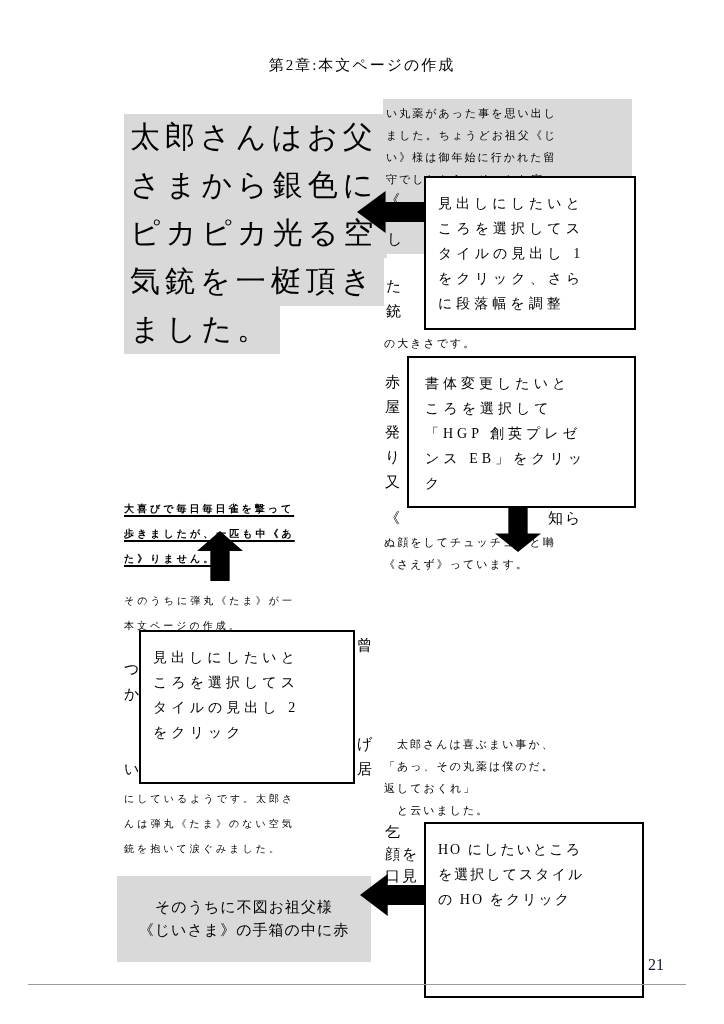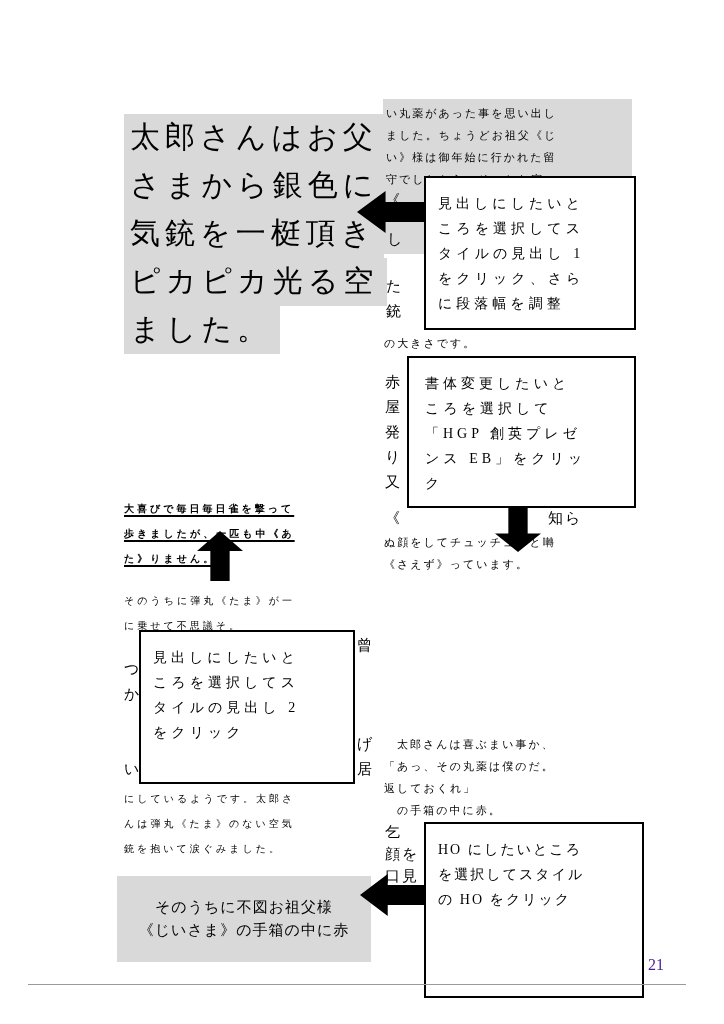--- a/index.html
+++ b/index.html
@@ -51,45 +51,46 @@
     background:#d9d9d9; text-align:center;
     font-size:15px; line-height:23px; letter-spacing:1px;
     padding:20px 0; white-space:pre-line;
   }
   .footer-rule{
     position:absolute; left:28px; top:984px; width:658px;
     border-top:1px solid #9a9a9a; height:0;
   }
   .page-num{
     position:absolute; left:648px; top:956px;
-    font-size:16px; color:#4c1d95;
+    font-size:16px; color:#0f172a;
   }
 </style>
 </head>
 <body>
 
 <div class="page">
 
+  <div class="hdr">第2章:本文ページの作成</div>
 
   <div class="heading-block">
     <span class="h-line">太郎さんはお父</span>
     <span class="h-line">さまから銀色に</span>
+    <span class="h-line">ピカピカ光る空</span>
     <span class="h-line">気銃を一梃頂き</span>
-    <span class="h-line">ピカピカ光る空</span>
     <span class="h-line">ました。</span>
   </div>
 
   <div class="txt lcol caption" style="left:124px; top:496px;">大喜びで毎日毎日雀を撃って
 歩きましたが、一匹も中《あ
 た》りません。</div>
 
   <div class="arrow arrow-up" style="left:197px; top:531px; width:46px; height:50px;"></div>
 
   <div class="txt lcol" style="left:124px; top:588px;">そのうちに弾丸《たま》が一
-に乗せて不思議そ。</div>
+本文ページの作成。</div>
 
   <span class="frag" style="left:357px; top:636px;">曾</span>
   <span class="frag" style="left:124px; top:660px;">つ</span>
   <span class="frag" style="left:124px; top:685px;">か</span>
   <span class="frag" style="left:357px; top:735px;">げ</span>
   <span class="frag" style="left:124px; top:760px;">い</span>
   <span class="frag" style="left:357px; top:760px;">居</span>
 
   <div class="txt lcol" style="left:124px; top:786px;">にしているようです。太郎さ
 んは弾丸《たま》のない空気
@@ -119,21 +120,21 @@
 
   <span class="frag" style="left:385px; top:509px;">《</span>
   <span class="frag" style="left:548px; top:509px;">知ら</span>
   <div class="txt rcol" style="left:384px; top:531px;">ぬ顔をしてチュッチュンと囀
 《さえず》っています。</div>
 
 
   <div class="txt rcol" style="left:384px; top:733px;">　太郎さんは喜ぶまい事か、
 「あっ、その丸薬は僕のだ。
 返しておくれ」
-　の手箱の中に赤。</div>
+　と云いました。</div>
 
   <span class="frag" style="left:385px; top:823px;">乞</span>
   <span class="frag" style="left:385px; top:845px;">顔を</span>
   <span class="frag" style="left:385px; top:867px;">口見</span>
   <span class="frag" style="left:385px; top:889px;">と笑</span>
 
   <div class="callout" style="left:424px; top:176px; width:212px; height:154px;">見出しにしたいと
 ころを選択してス
 タイルの見出し 1
 をクリック、さら

